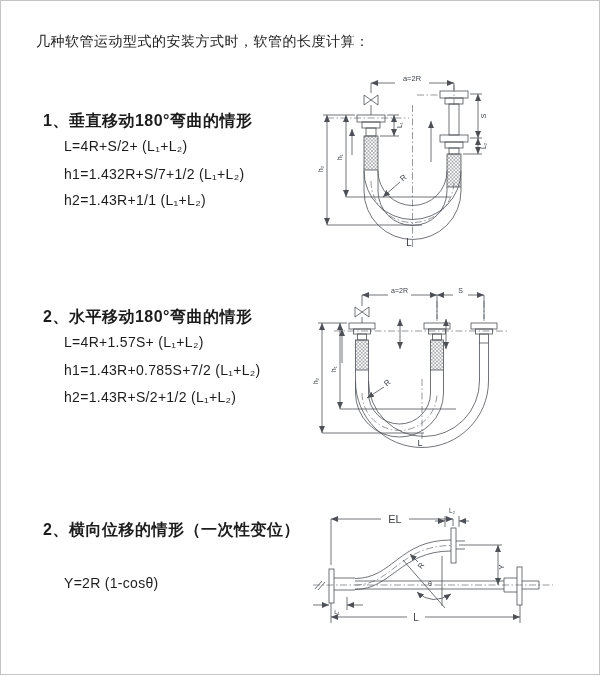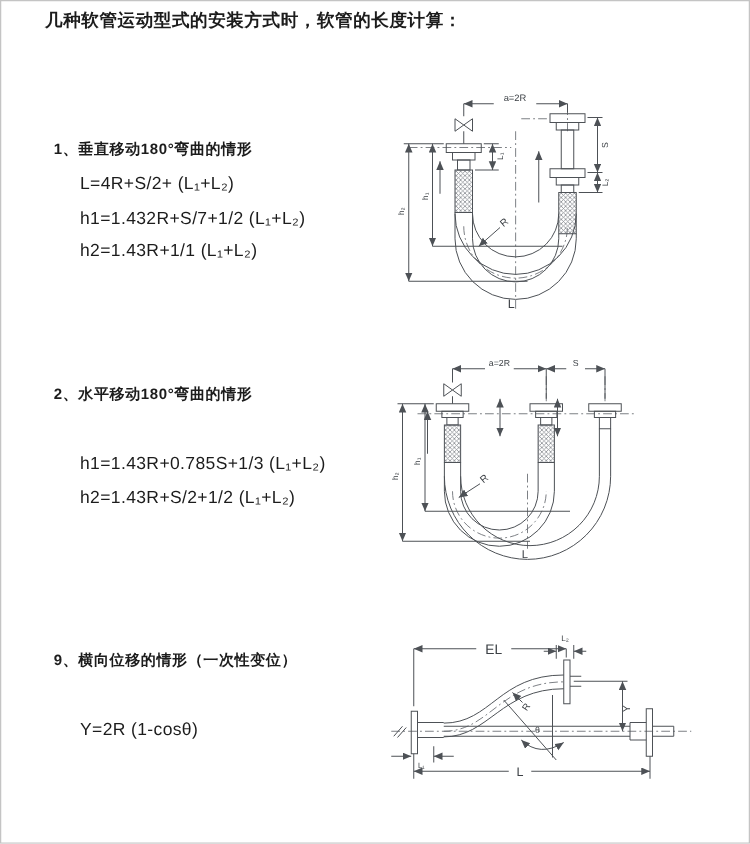--- a/index.html
+++ b/index.html
@@ -2,47 +2,48 @@
 <html><head>
 <meta charset="utf-8">
 <style>
   html,body { margin:0; padding:0; background:#e8e8e8; }
   .page {
     position:relative; width:600px; height:675px; background:#ffffff;
     font-family:"Liberation Sans","DejaVu Sans",sans-serif; color:#1c1c1c;
     overflow:hidden; border:1px solid #c4c4c4; box-sizing:border-box;
   }
   .page-title {
-    position:absolute; left:35px; top:7px; font-size:14px; font-weight:bold;
+    position:absolute; left:35px; top:32px; font-size:14px; font-weight:normal;
     letter-spacing:0.5px; white-space:nowrap;
   }
-  .heading { position:absolute; left:42px; font-size:12px; font-weight:bold; white-space:nowrap; letter-spacing:0.5px; }
+  .heading { position:absolute; left:42px; font-size:16px; font-weight:bold; white-space:nowrap; letter-spacing:0.5px; }
   .formula { position:absolute; left:63px; font-size:14px; white-space:nowrap; letter-spacing:0.3px; }
   .diagram { position:absolute;text-align:center; }
   svg text { fill:#3c4045; font-family:"Liberation Sans","DejaVu Sans",sans-serif; }
   .dline   { stroke:#4d5156; stroke-width:0.8; fill:none; }
   .cline   { stroke:#6a6e73; stroke-width:0.7; fill:none; stroke-dasharray:7 2.5 1.5 2.5; }
 </style>
 </head>
 <body>
 
 <div class="page">
 
   <div class="page-title">几种软管运动型式的安装方式时，软管的长度计算：</div>
 
   <div class="heading" style="top:110px">1、垂直移动180°弯曲的情形</div>
   <div class="formula" style="top:137px">L=4R+S/2+ (L₁+L₂)</div>
   <div class="formula" style="top:165px">h1=1.432R+S/7+1/2 (L₁+L₂)</div>
   <div class="formula" style="top:191px">h2=1.43R+1/1 (L₁+L₂)</div>
 
   <div class="heading" style="top:306px">2、水平移动180°弯曲的情形</div>
-  <div class="formula" style="top:361px">h1=1.43R+0.785S+1/3 (L₁+L₂)</div>
+  <div class="formula" style="top:333px">L=4R+1.57S+ (L₁+L₂)</div>
+  <div class="formula" style="top:361px">h1=1.43R+0.785S+7/2 (L₁+L₂)</div>
   <div class="formula" style="top:388px">h2=1.43R+S/2+1/2 (L₁+L₂)</div>
 
-  <div class="heading" style="top:519px">9、横向位移的情形（一次性变位）</div>
+  <div class="heading" style="top:519px">2、横向位移的情形（一次性变位）</div>
   <div class="formula" style="top:574px">Y=2R (1-cosθ)</div>
 
   <div class="diagram" style="left:308px; top:66px">
     <svg width="225" height="192" viewBox="0 0 225 192">
       <defs>
         <marker id="ar1" markerWidth="8" markerHeight="8" refX="7" refY="3" orient="auto-start-reverse" markerUnits="userSpaceOnUse">
           <path d="M0,0 L7,3 L0,6 Z" fill="#4d5156"></path>
         </marker>
         <pattern id="br1" width="3.5" height="3.5" patternUnits="userSpaceOnUse">
           <path d="M0,3.5 L3.5,0 M0,0 L3.5,3.5" stroke="#84888e" stroke-width="0.6"></path>

